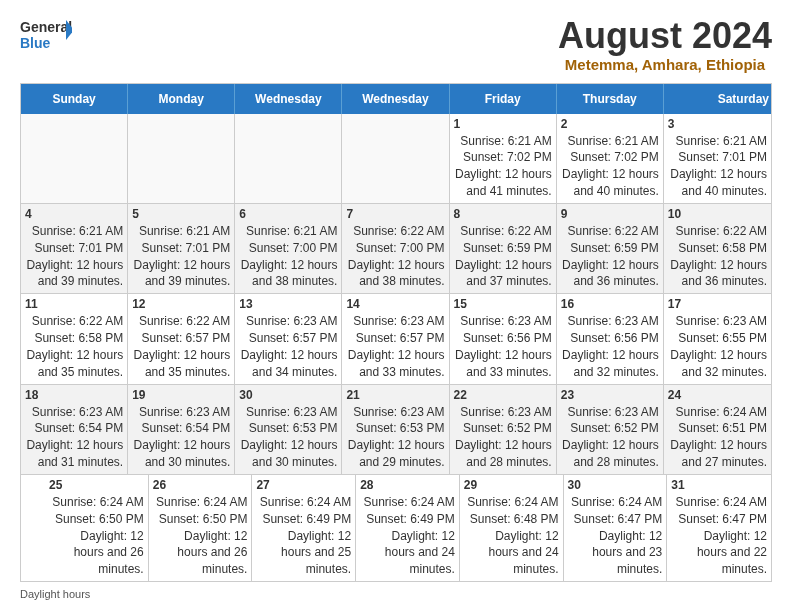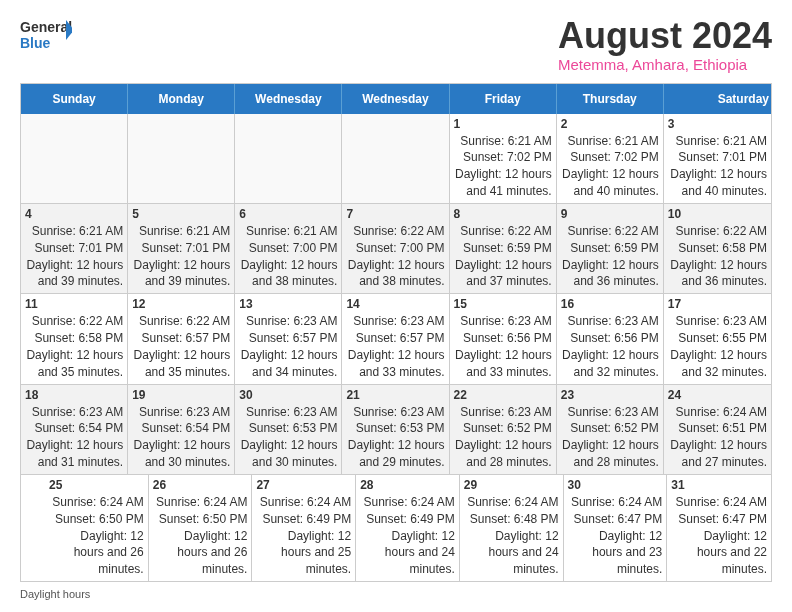--- a/index.html
+++ b/index.html
@@ -22,31 +22,32 @@
       align-items: flex-start;
       justify-content: space-between;
       margin-bottom: 10px;
     }
     .logo {
       display: flex;
       align-items: center;
       gap: 4px;
     }
     .title-block {
-      text-align: left;
+      text-align: center;
     }
     .main-title {
       font-size: 36px;
       font-weight: bold;
       color: #333;
       line-height: 1.1;
     }
     .subtitle {
       font-size: 15px;
-      color: #ec4899;
+      color: #a16207;
+      font-weight: bold;
     }
     .calendar {
       flex: 1;
       display: flex;
       flex-direction: column;
       border: 1px solid #ccc;
     }
     .cal-header {
       display: grid;
       grid-template-columns: repeat(7, 1fr);

